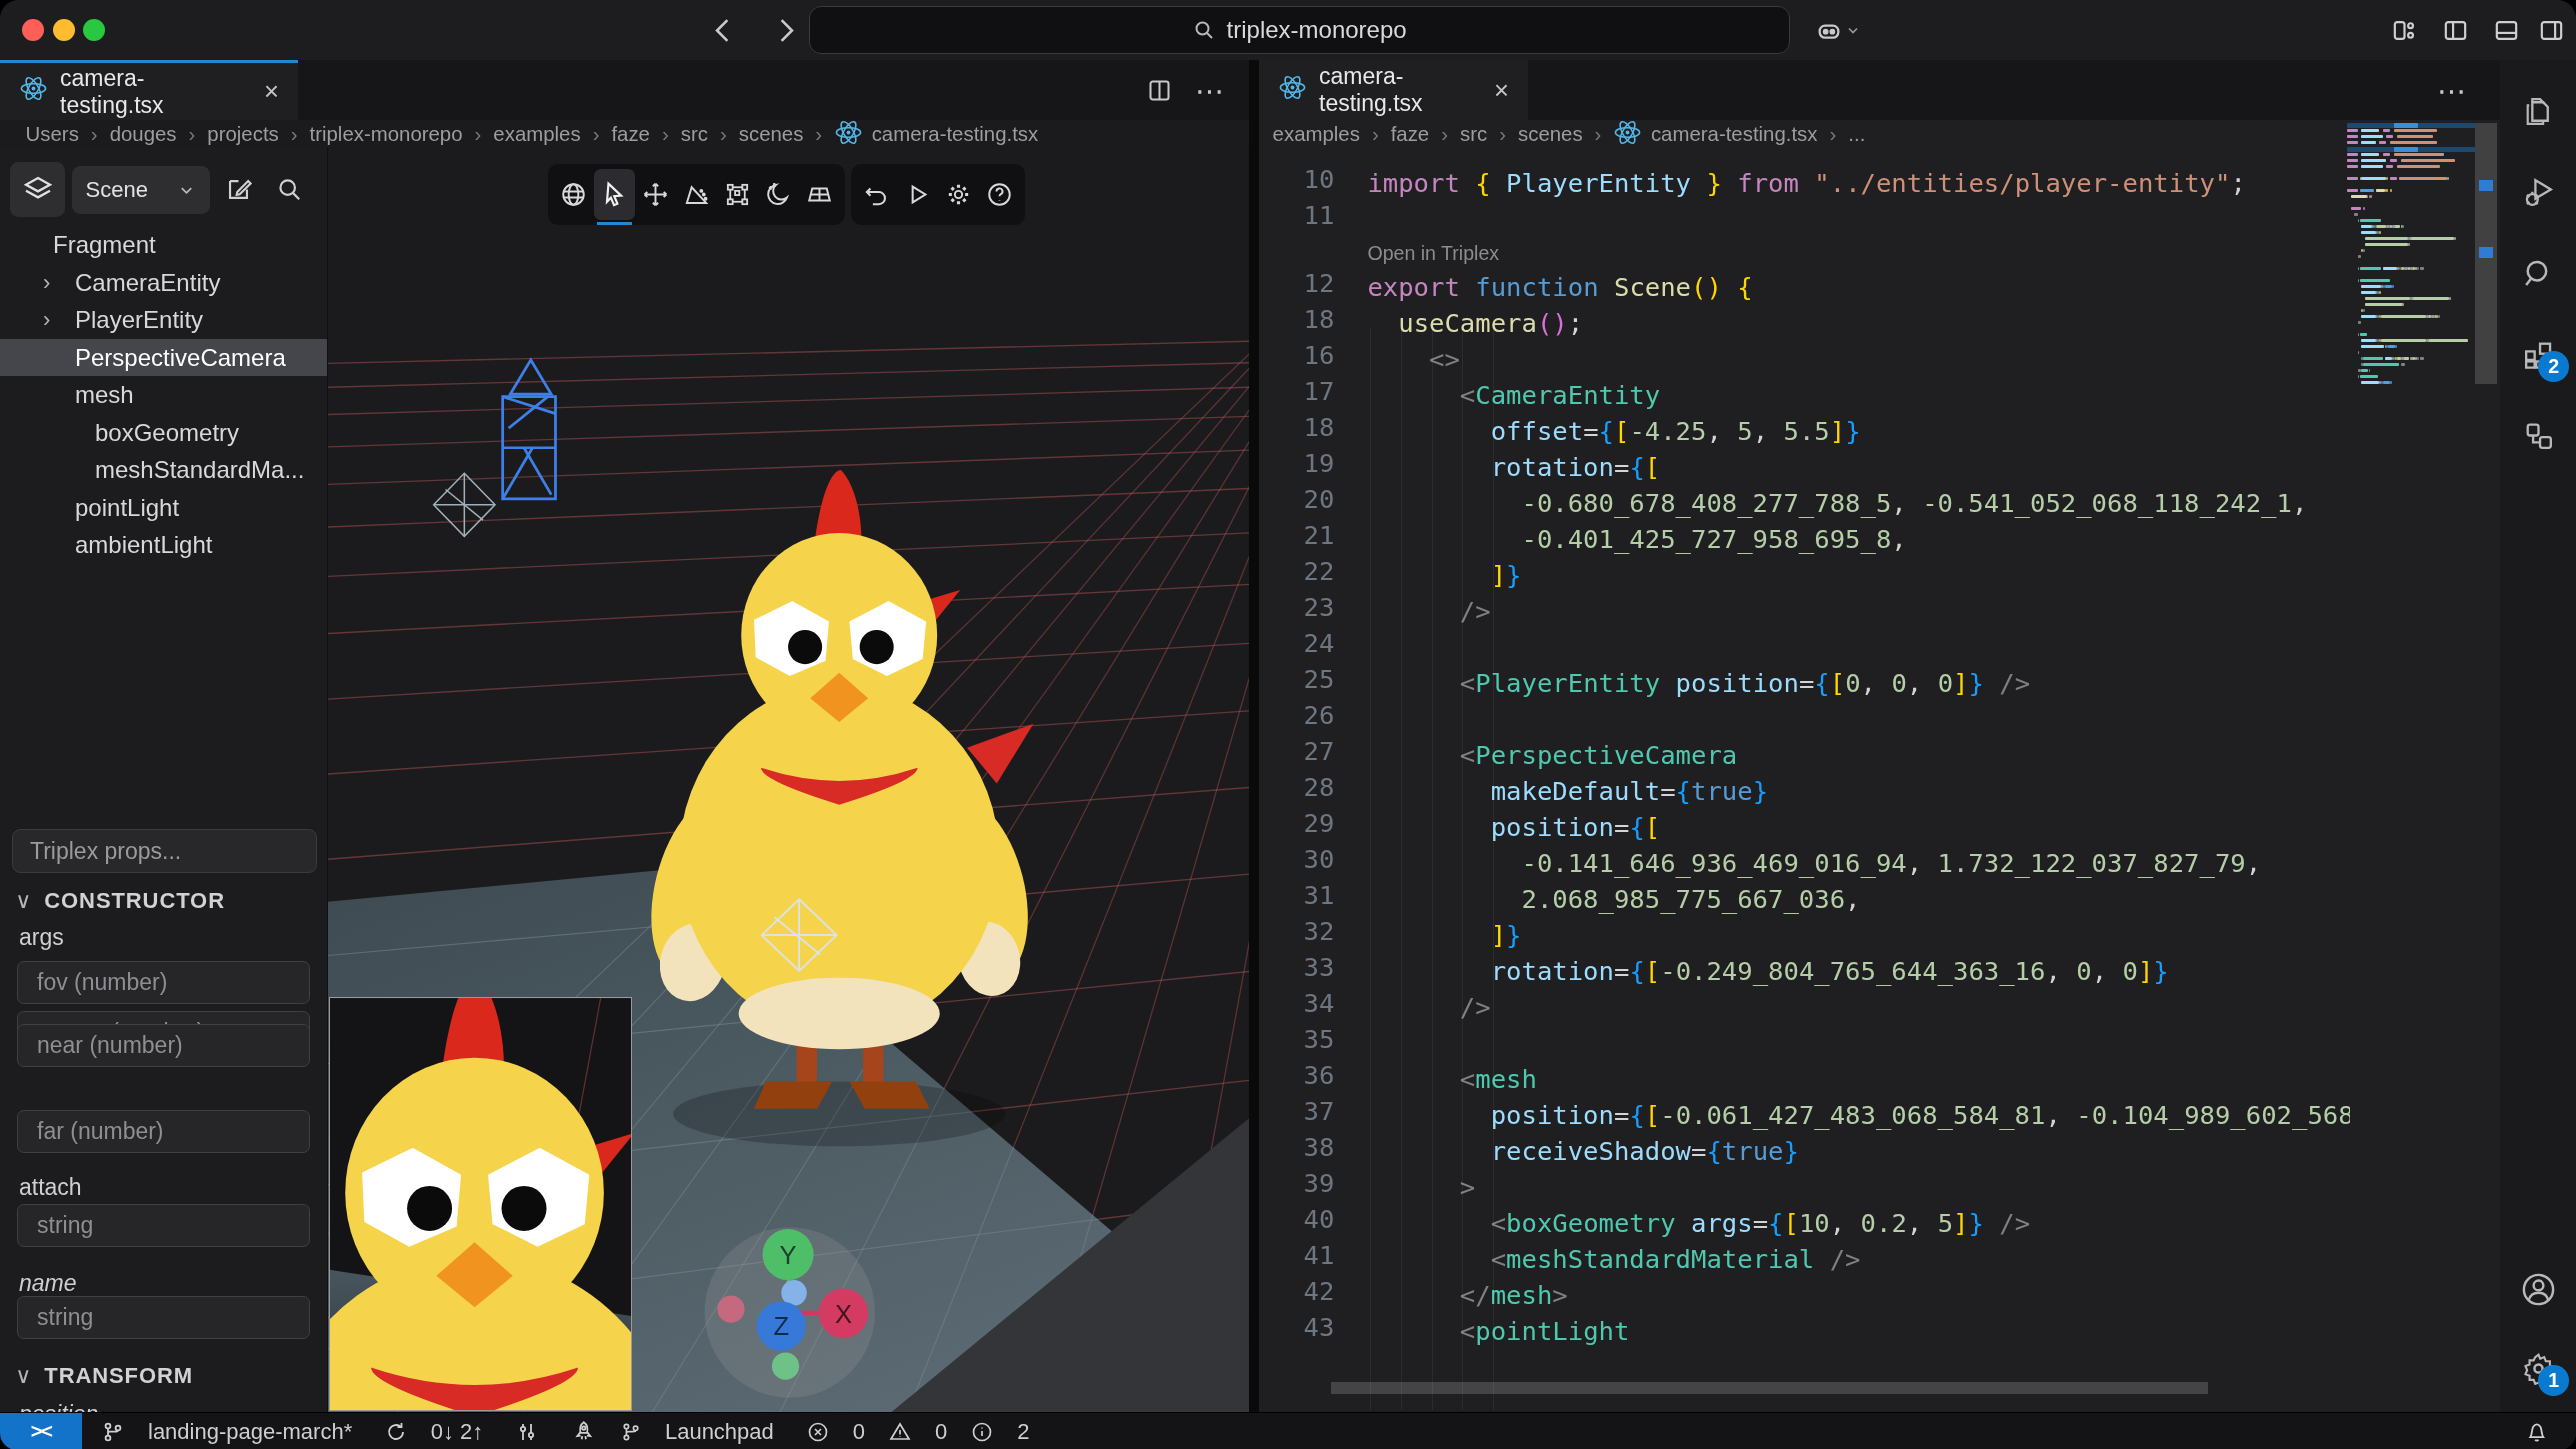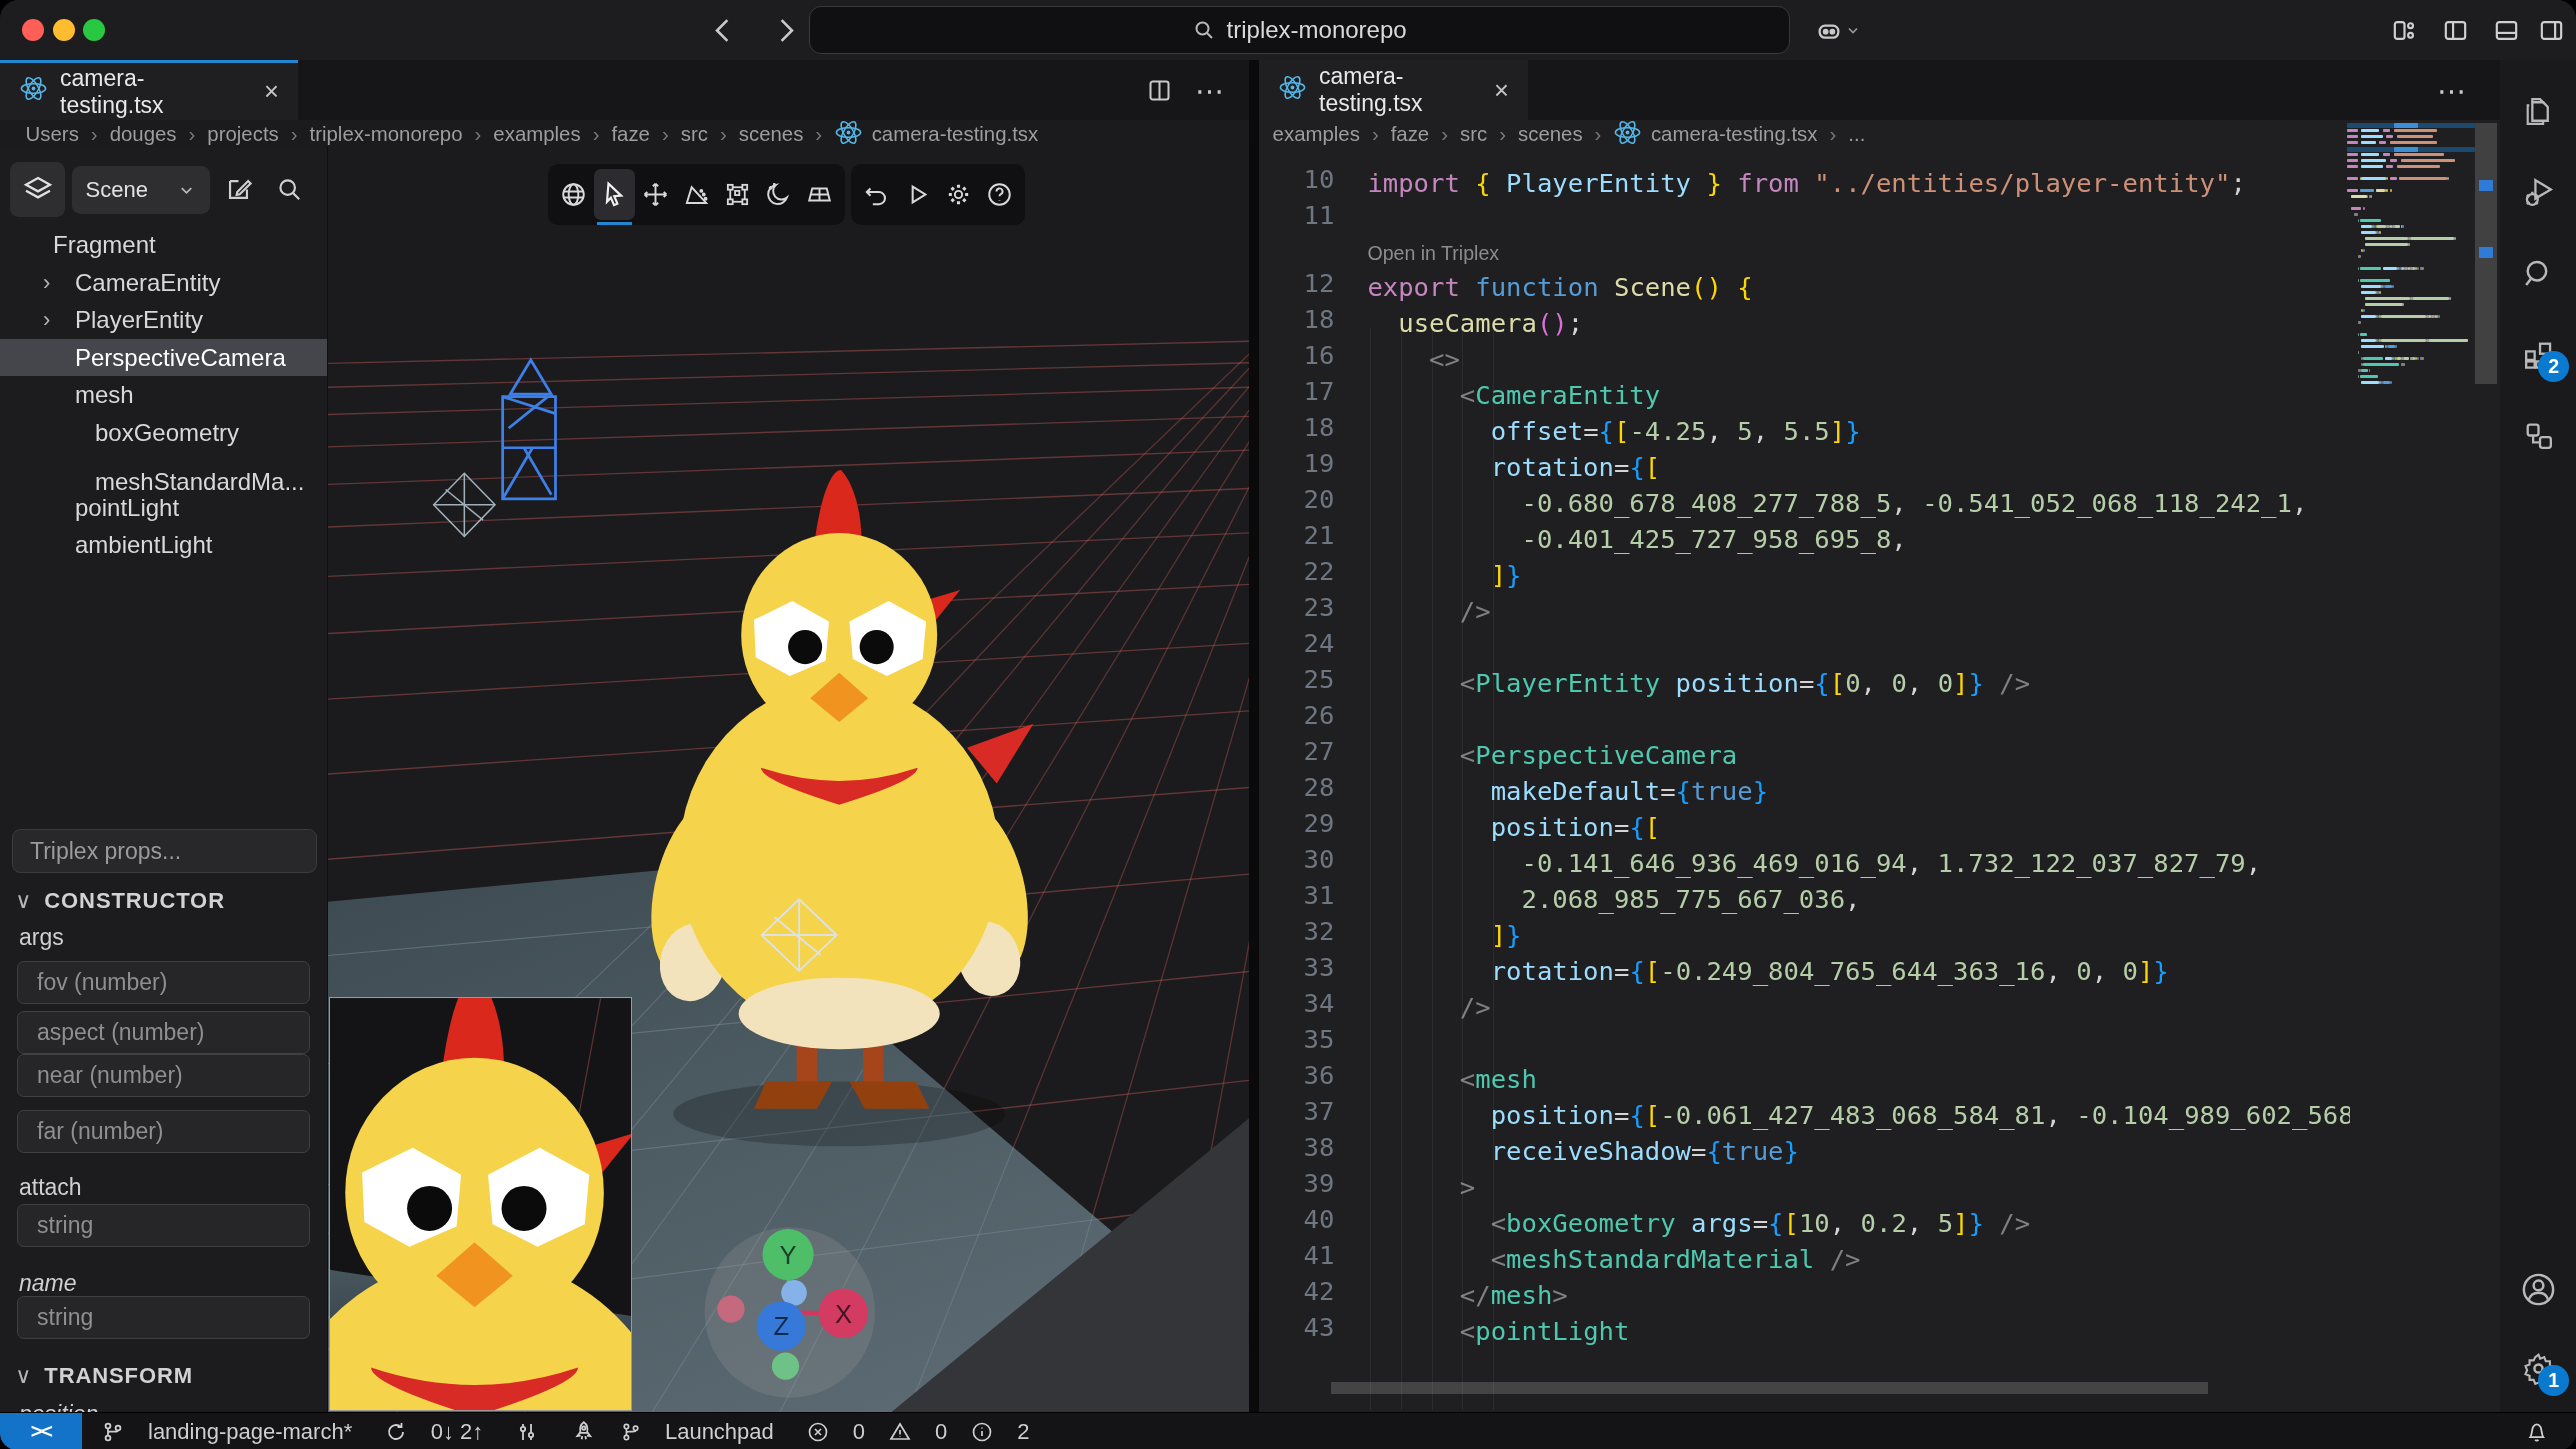--- a/index.html
+++ b/index.html
@@ -246,21 +246,21 @@
           </div>
           <div class="tree-row sel" style="top: 192px;">
             <span style="margin-left: 75px;">PerspectiveCamera</span>
           </div>
           <div class="tree-row" style="top: 229px;">
             <span style="margin-left: 75px;">mesh</span>
           </div>
           <div class="tree-row" style="top: 267px;">
             <span style="margin-left: 95px;">boxGeometry</span>
           </div>
-          <div class="tree-row" style="top: 316px;">
+          <div class="tree-row" style="top: 304px;">
             <span style="margin-left: 95px;">meshStandardMa...</span>
           </div>
           <div class="tree-row" style="top: 342px;">
             <span style="margin-left: 75px;">pointLight</span>
           </div>
           <div class="tree-row" style="top: 379px;">
             <span style="margin-left: 75px;">ambientLight</span>
           </div>
         </div>
 
@@ -272,21 +272,21 @@
         <span>CONSTRUCTOR</span>
       </div>
       <div class="plabel" style="left:19px;top:777px">args</div>
       <div id="args-inputs">
           <div class="pinput" style="top: 814px;">
             <span>fov (number)</span>
           </div>
           <div class="pinput" style="top: 864px;">
             <span>aspect (number)</span>
           </div>
-          <div class="pinput" style="top: 907px;">
+          <div class="pinput" style="top: 877px;">
             <span>near (number)</span>
           </div>
           <div class="pinput" style="top: 963px;">
             <span>far (number)</span>
           </div>
         </div>
       <div class="plabel" style="left:19px;top:1027px">attach</div>
       <div class="pinput" style="top:1057px">
           <span>string</span>
         </div>

